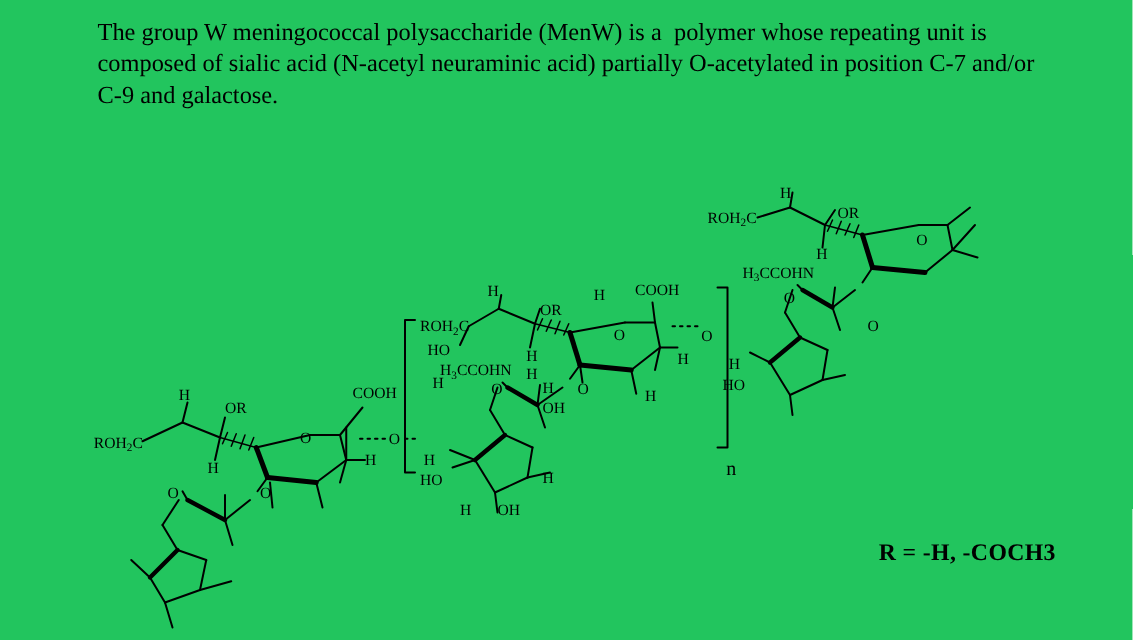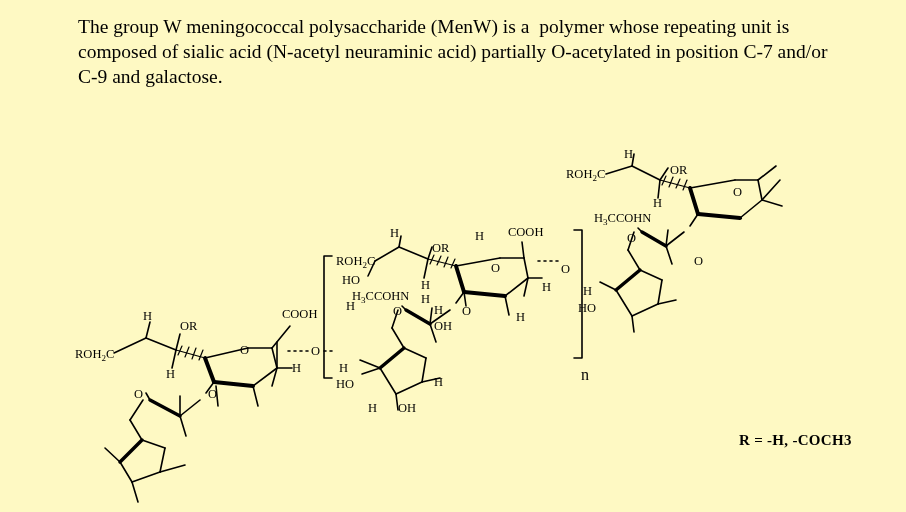--- a/index.html
+++ b/index.html
@@ -4,21 +4,21 @@
 <style>
   html, body {
     margin: 0;
     padding: 0;
     background: #ffffff;
   }
   #page {
     position: relative;
     width: 906px;
     height: 512px;
-    background: #fef9c3;
+    background: #22c55e;
     overflow: hidden;
     font-family: "Liberation Serif", serif;
     color: #000000;
   }
   #caption {
     position: absolute;
     left: 78px;
     top: 14px;
     width: 760px;
     font-family: "Liberation Serif", serif;
@@ -33,24 +33,23 @@
     top: 110px;
     width: 906px;
     height: 402px;
   }
   #legend {
     position: absolute;
     left: 703px;
     top: 432px;
     font-family: "Liberation Serif", serif;
     font-weight: bold;
-    font-size: 15px;
+    font-size: 19px;
     letter-spacing: 0.3px;
     color: #000000;
-    margin-left: 36px;
   }
   svg text {
     font-family: "Liberation Serif", serif;
     fill: #000000;
   }
   .lbl { font-size: 12.5px; }
   .lbl-n { font-size: 16px; }
 </style>
 </head>
 <body>

